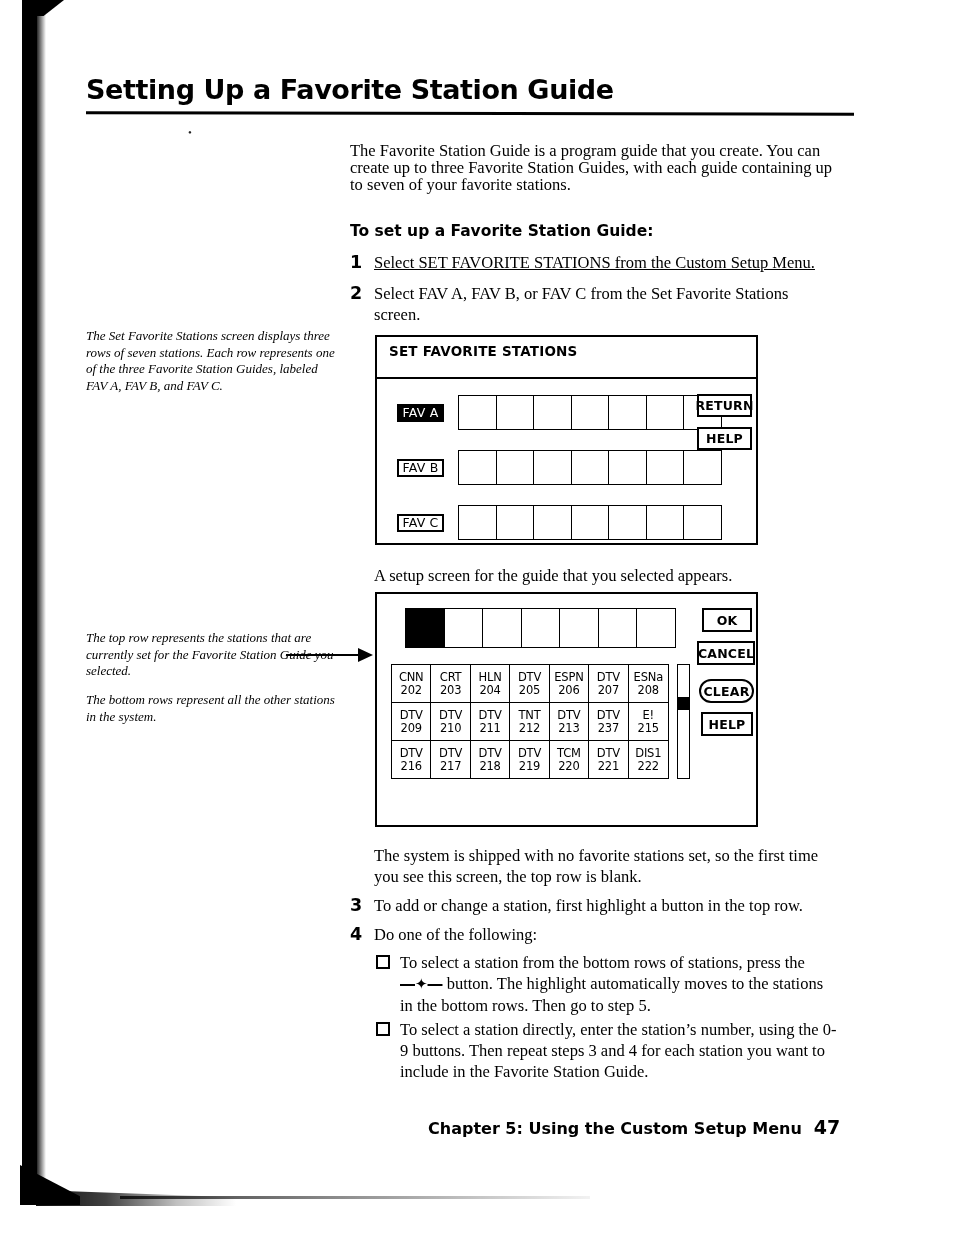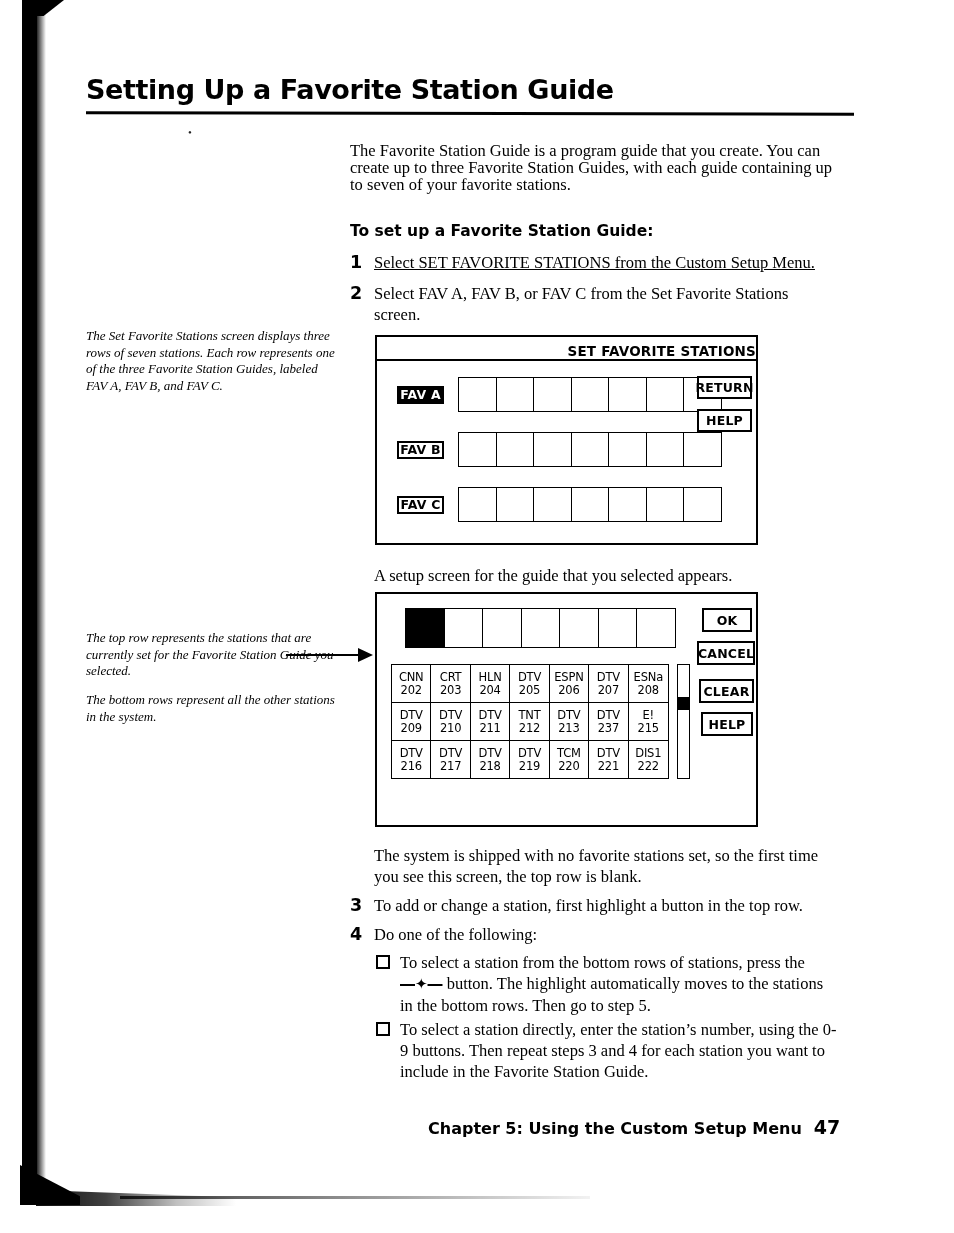--- a/index.html
+++ b/index.html
@@ -185,38 +185,37 @@
     border: 2px solid #000;
     background: #fff;
     box-sizing: border-box;
     font-family: "DejaVu Sans", sans-serif;
   }
   .fig-title {
     box-sizing: border-box;
     border-bottom: 2px solid #000;
     font-weight: bold;
     font-size: 13.5px;
-    padding: 6px 0 0 12px;
+    padding: 6px 0 18px 12px;
     letter-spacing: 0.2px;
-    text-align: right;
   }
   .fig-body { position: relative; }
 
   
   .fav-row {
     position: absolute;
     display: flex;
     align-items: center;
   }
   .fav-label {
     width: 47px;
     height: 18px;
     border: 2px solid #000;
     box-sizing: border-box;
-    font-weight: bold;
+    font-weight: normal;
     font-size: 12.5px;
     display: flex;
     align-items: center;
     justify-content: center;
     letter-spacing: 0.2px;
   }
   .fav-label.sel {
     background: #000;
     color: #fff;
     border-color: #000;
@@ -486,21 +485,21 @@
           <span class="no">222</span>
         </div>
     </div>
 
     <div class="scrollbar" style="left:300px; top:70px; width:13px; height:115px;">
       <div class="scroll-thumb" style="left:0; top:32px; width:100%; height:13px;"></div>
     </div>
 
     <div class="sbtn" style="left:325px; top:14px;  width:50px; height:24px;">OK</div>
     <div class="sbtn" style="left:320px; top:47px;  width:58px; height:24px;">CANCEL</div>
-    <div class="sbtn" style="left:322px; top:85px;  width:55px; height:24px;">CLEAR</div>
+    <div class="sbtn" style="left:322px; top:85px;  width:55px; height:24px;border-radius:12px;">CLEAR</div>
     <div class="sbtn" style="left:324px; top:118px; width:52px; height:24px;">HELP</div>
   </div>
 </div>
 
 <div class="para" style="top:845px;">The system is shipped with no favorite stations set, so the first time you see this screen, the top row is blank.</div>
 
 <div class="step-num" style="left:350px; top:895px;">3</div>
 <div class="step" style="left:374px; top:895px; width:470px;">To add or change a station, first highlight a button in the top row.</div>
 
 <div class="step-num" style="left:350px; top:924px;">4</div>

